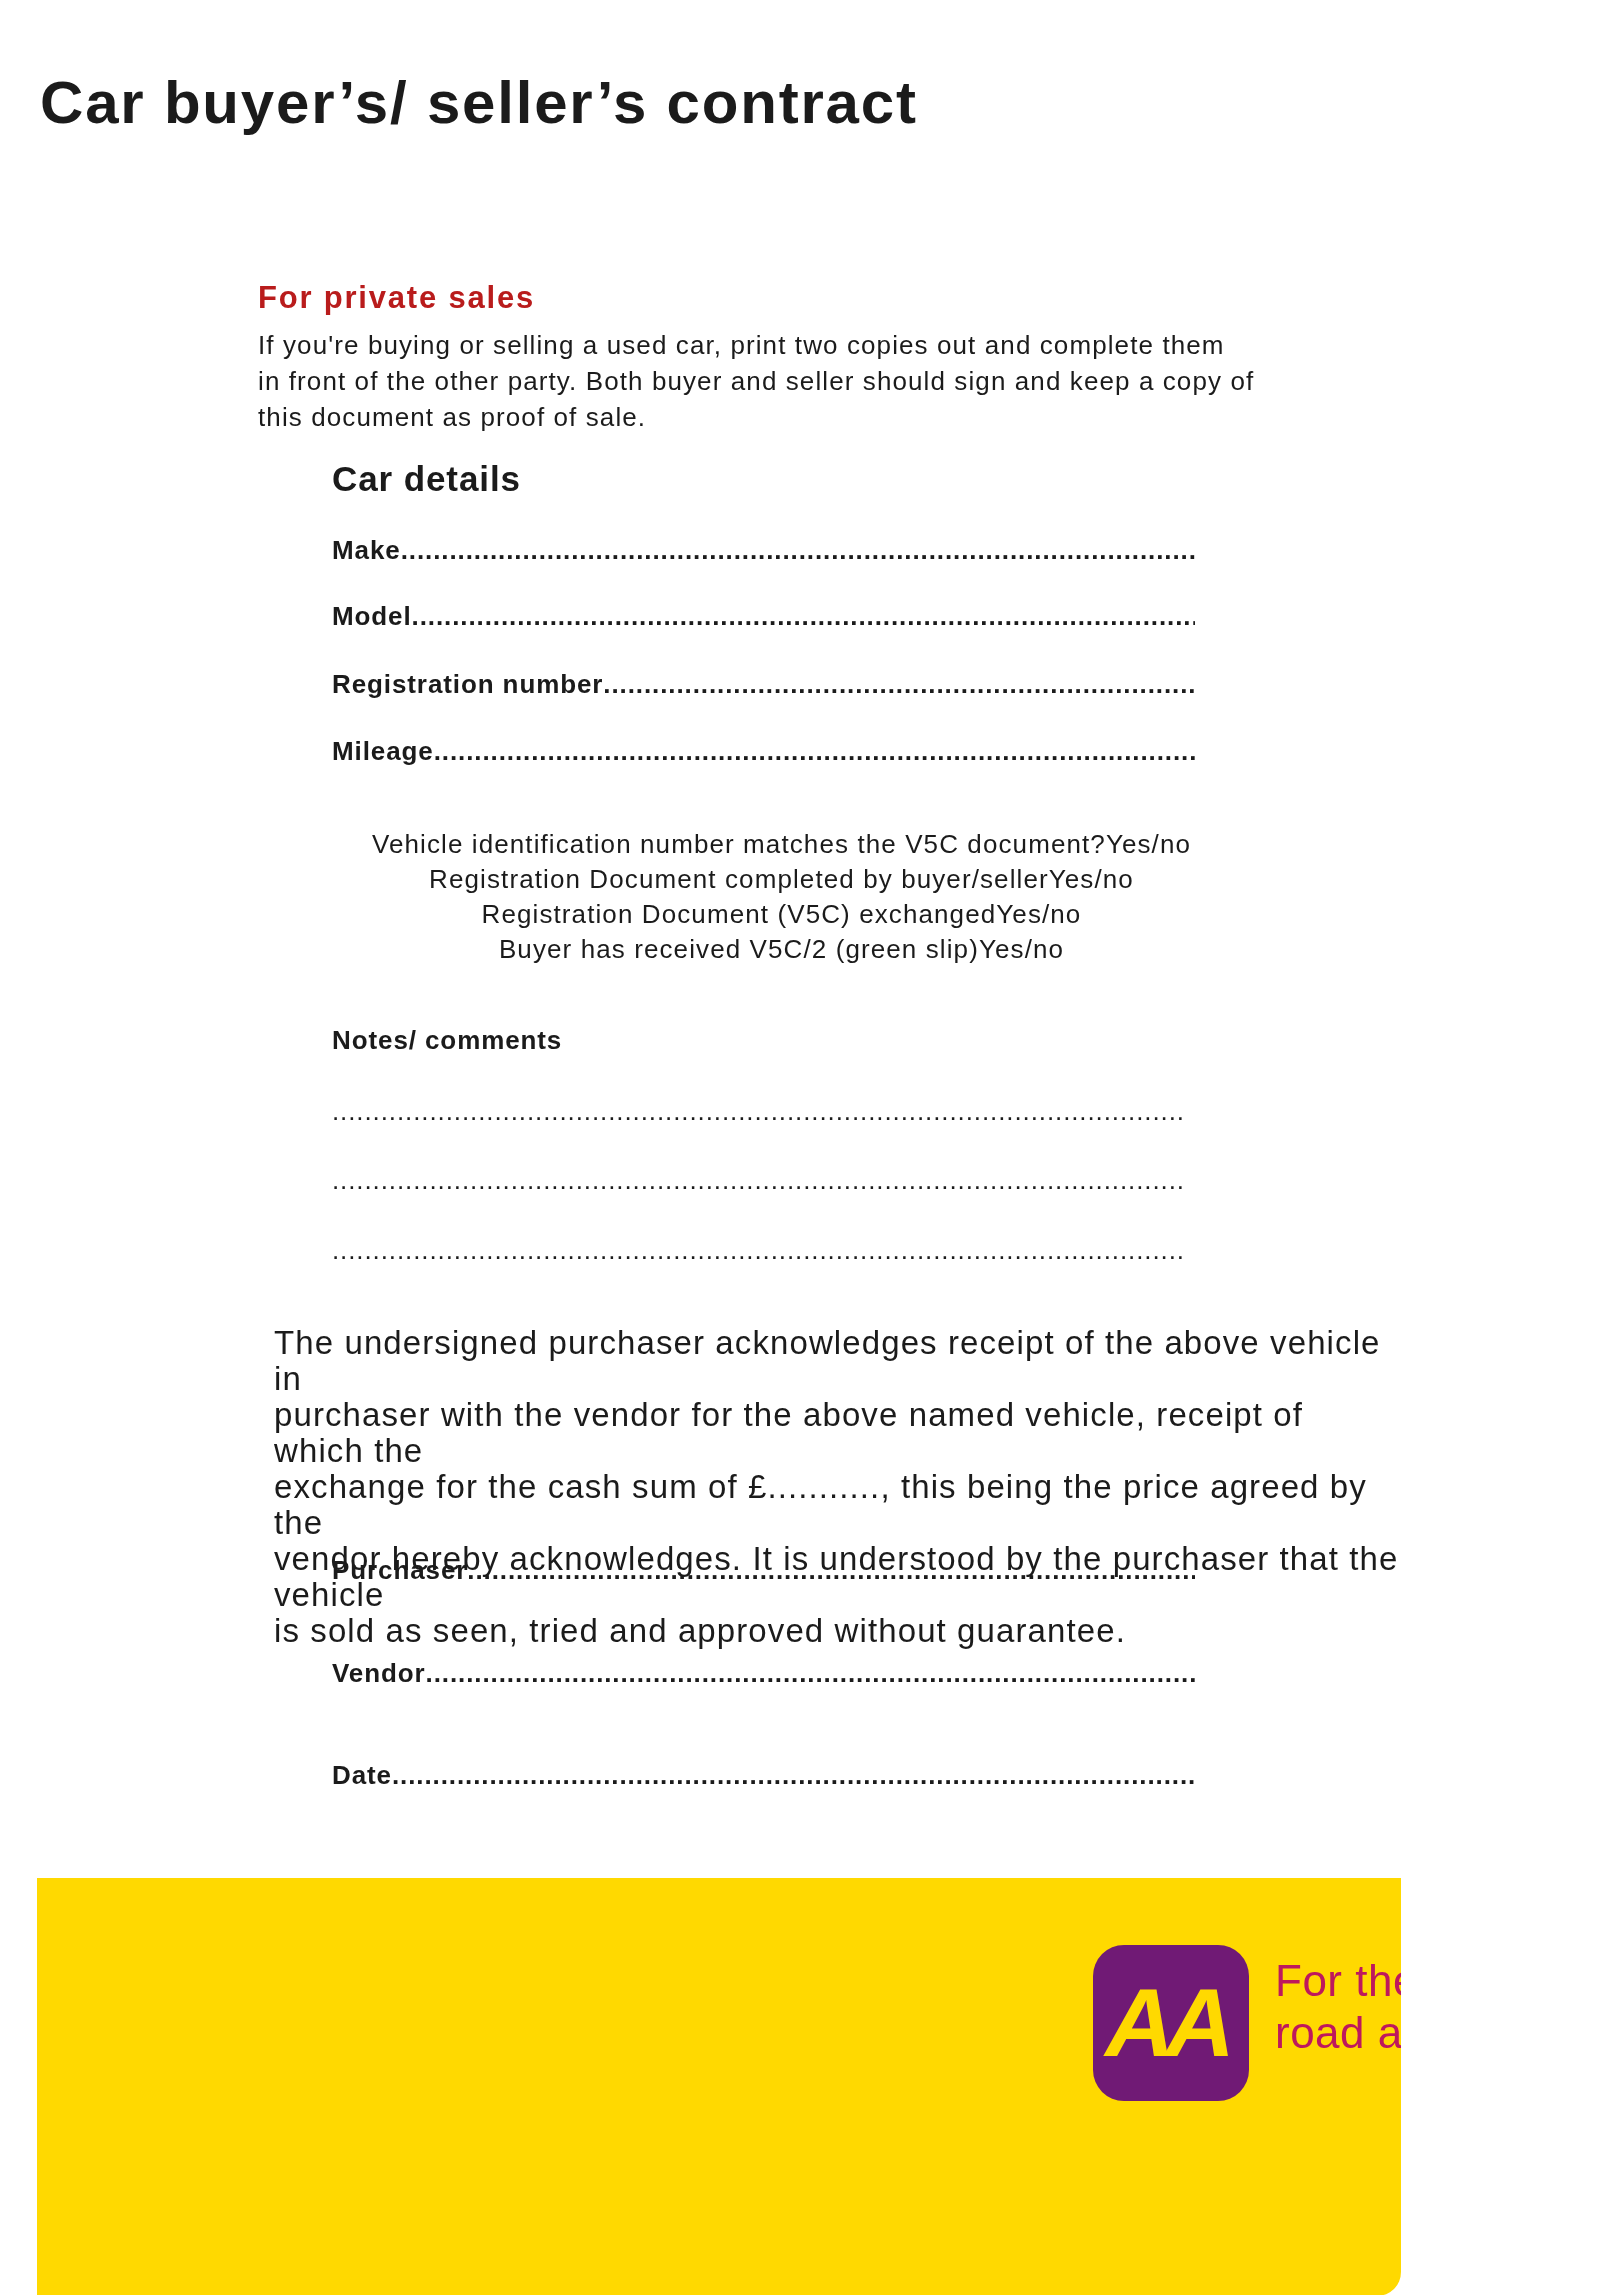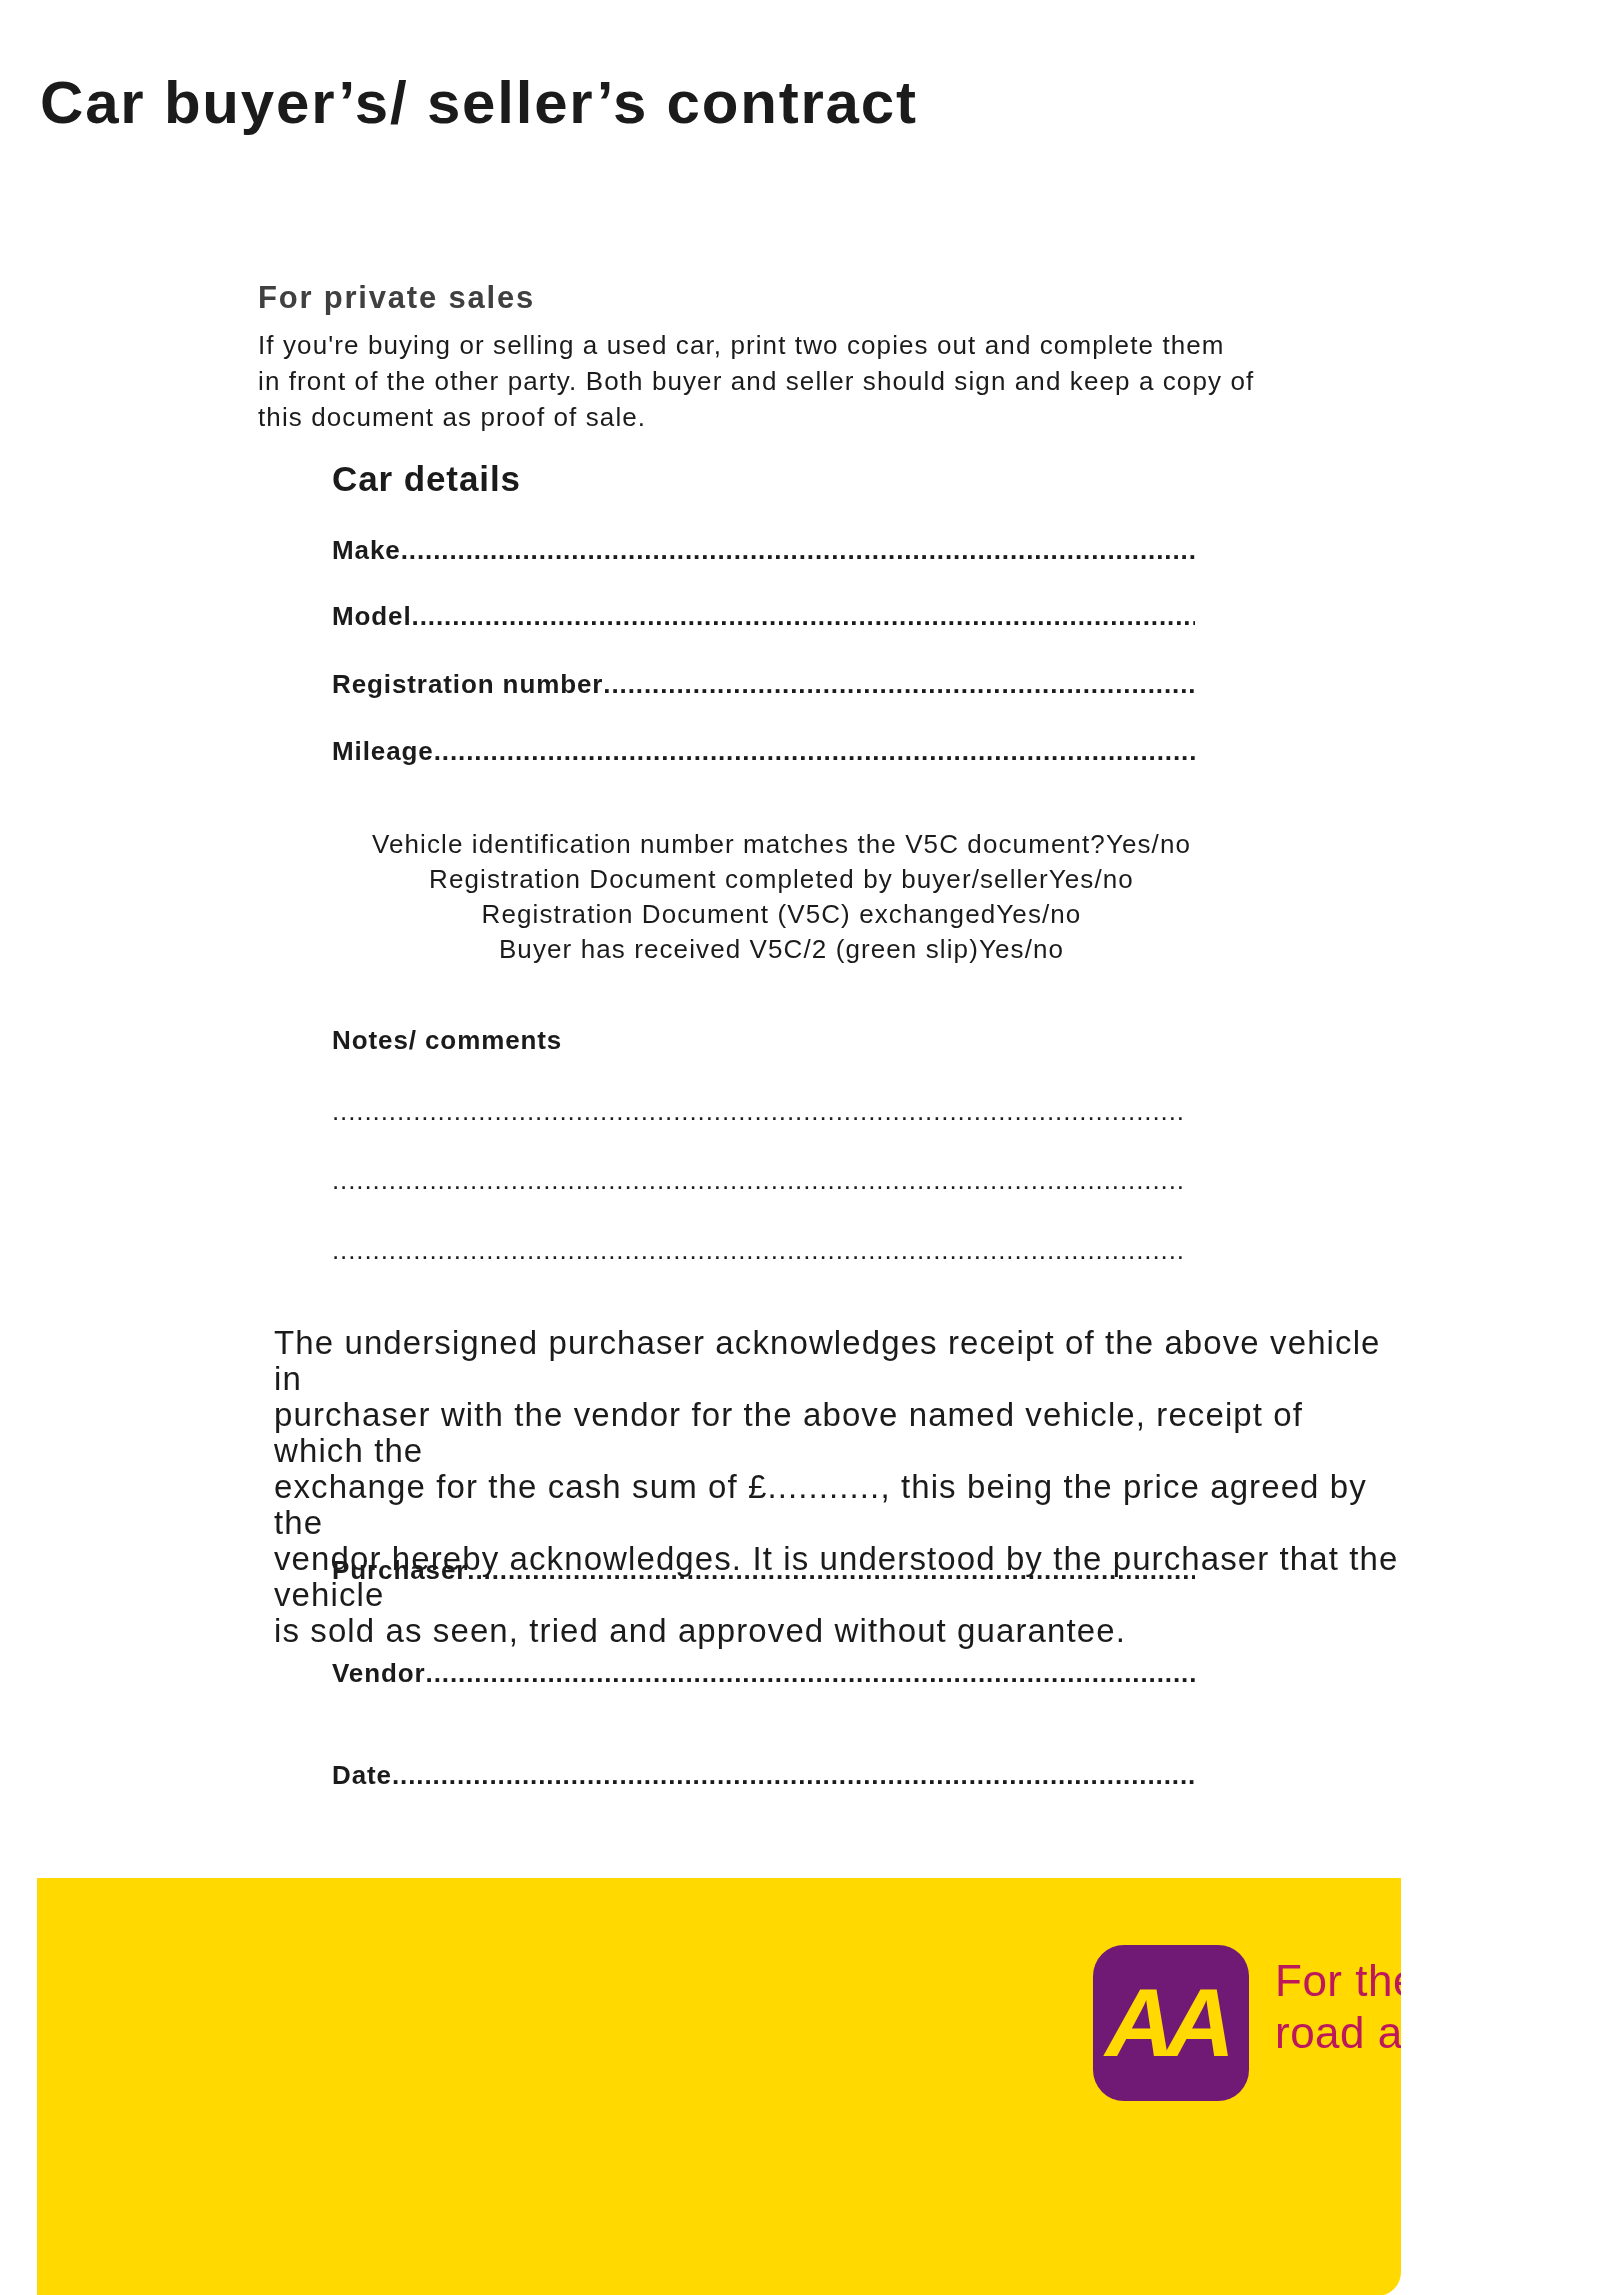--- a/index.html
+++ b/index.html
@@ -3,21 +3,21 @@
 <meta charset="utf-8">
 <style>
   html,body{margin:0;padding:0;background:#ffffff;}
   .page{position:relative;width:1401px;height:2296px;background:#ffffff;
         font-family:Liberation Sans, sans-serif;color:#1b1b1b;overflow:hidden;border-radius:24px;}
 
   .title{position:absolute;left:40px;top:68px;font-size:60px;font-weight:bold;
          letter-spacing:1.8px;white-space:nowrap;}
 
   .intro{position:absolute;left:258px;top:280px;}
-  .intro-heading{font-size:31px;font-weight:bold;letter-spacing:1.8px;color:#404040;}
+  .intro-heading{font-size:31px;font-weight:bold;letter-spacing:1.8px;color:#b91c1c;}
   .intro-body{margin-top:11px;font-size:26px;line-height:36px;letter-spacing:1.1px;}
 
   .section-heading{position:absolute;left:332px;top:459px;font-size:35px;
                    font-weight:bold;letter-spacing:0.9px;}
 
   .field-row{position:absolute;left:332px;width:863px;display:flex;font-size:26px;
              font-weight:bold;letter-spacing:0.9px;white-space:nowrap;justify-content:flex-end;}
   .field-row .fl{flex:0 0 auto;}
   .field-row .dots{flex:1 1 auto;overflow:hidden;}
 

